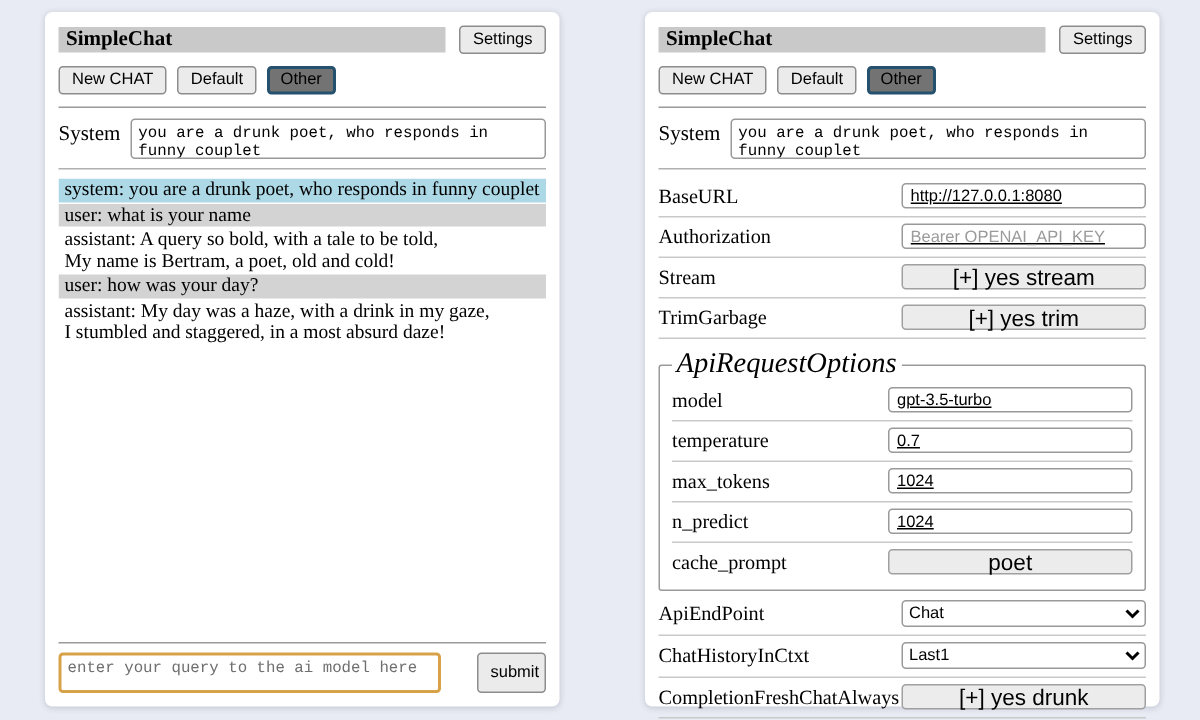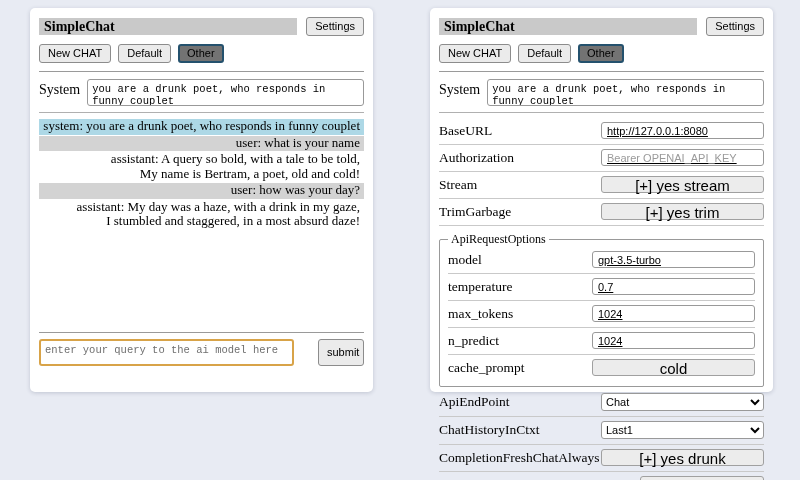--- a/index.html
+++ b/index.html
@@ -7,25 +7,25 @@
   body {
     background: #e8ebf3;
     display: flex;
     gap: 57px;
     padding: 8px 27px 8px 30px;
     overflow: hidden;
     font-family: "Liberation Serif", serif;
   }
   .panel {
     width: 343px;
-    height: 384px;
+    height: 463px;
     background: #ffffff;
     border-radius: 5px;
     box-shadow: 0 1px 4px rgba(40,50,80,0.20);
-    padding: 7px 9px 26px;
+    padding: 7px 9px 9px;
     display: flex;
     flex-direction: column;
     color: #000;
   }
   
   .title-row { display: flex; align-items: center; gap: 9px; margin-top: 2px; }
   .title-bar {
     flex: 1;
     background: #c9c9c9;
     font-weight: bold;
@@ -64,21 +64,21 @@
     font-size: 10.5px;
     line-height: 12px;
     color: #000;
     border: 1px solid #999;
     border-radius: 3px;
     padding: 3px 4px;
     background: #fff;
   }
   
   .chat-area { flex: 1; margin-top: 1px; font-size: 13px; line-height: 14.5px; overflow: hidden; }
-  .msg { padding: 0 4px 1px; margin-bottom: 1px; white-space: pre-line; text-align: right; }
+  .msg { padding: 0 4px 1px; margin-bottom: 1px; white-space: pre-line; }
   .msg-system    { background: #add8e6; }
   .msg-user      { background: #d3d3d3; }
   .msg-assistant { background: #ffffff; }
   
   .query-row { display: flex; gap: 24px; margin-top: 6px; align-items: stretch; }
   textarea.query::placeholder { color: #6f6f6f; }
   textarea.query-focus { border: 2px solid #d8a348; }
   .submit-btn { width: 46px; font-size: 11px; }
   
   .set-rows { margin-top: 0; }
@@ -116,21 +116,21 @@
     border: 1px solid #999;
     border-radius: 3px;
     background: #fff;
   }
   fieldset.aro {
     border: 1px solid #999;
     border-radius: 2px;
     margin: 6px 0 2px;
     padding: 0 8px 5px;
   }
-  fieldset.aro legend { font-size: 12px; padding: 0 3px; }
+  fieldset.aro legend { font-size: 19px; padding: 0 3px; font-style: italic; }
   fieldset.aro .set-row:last-child { border-bottom: none; }
   .spacer { flex: 1; }
 </style>
 </head>
 <body>
 
 <div class="panel">
 
   <div class="title-row">
     <div class="title-bar">SimpleChat</div>
@@ -249,21 +249,21 @@
       <div class="set-row">
         <span class="lbl">n_predict</span>
         <span class="ctl">
             <input class="ctl-input" value="1024" style="">
           </span>
       </div>
 
       <div class="set-row">
         <span class="lbl">cache_prompt</span>
         <span class="ctl">
-            <button class="ctl-btn">cold</button>
+            <button class="ctl-btn">poet</button>
           </span>
       </div>
     </fieldset>
 
     <div class="set-row">
       <span class="lbl">ApiEndPoint</span>
       <span class="ctl">
         <select class="ctl-select">
           <option>Chat</option>
         </select>

